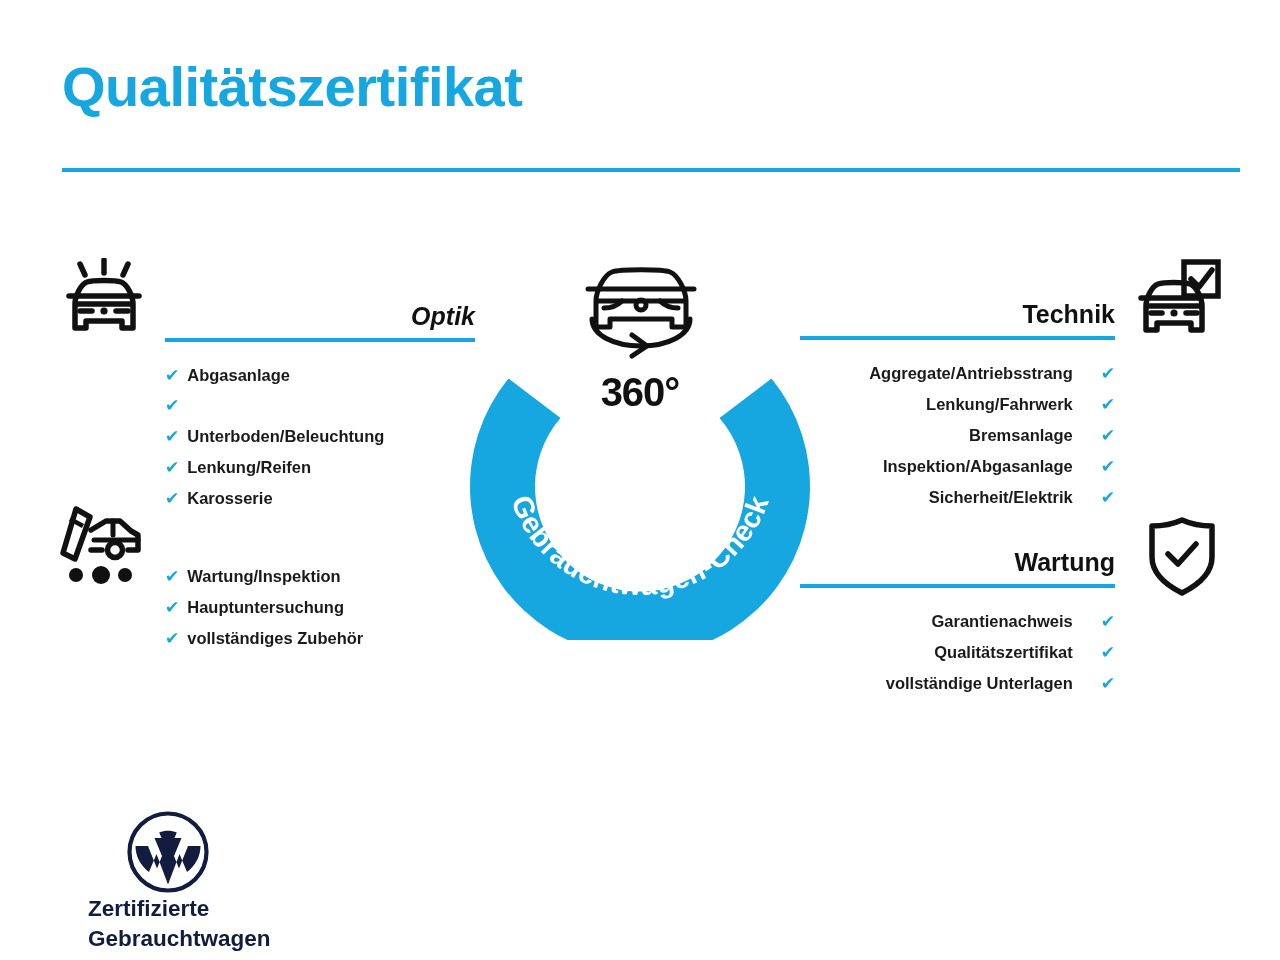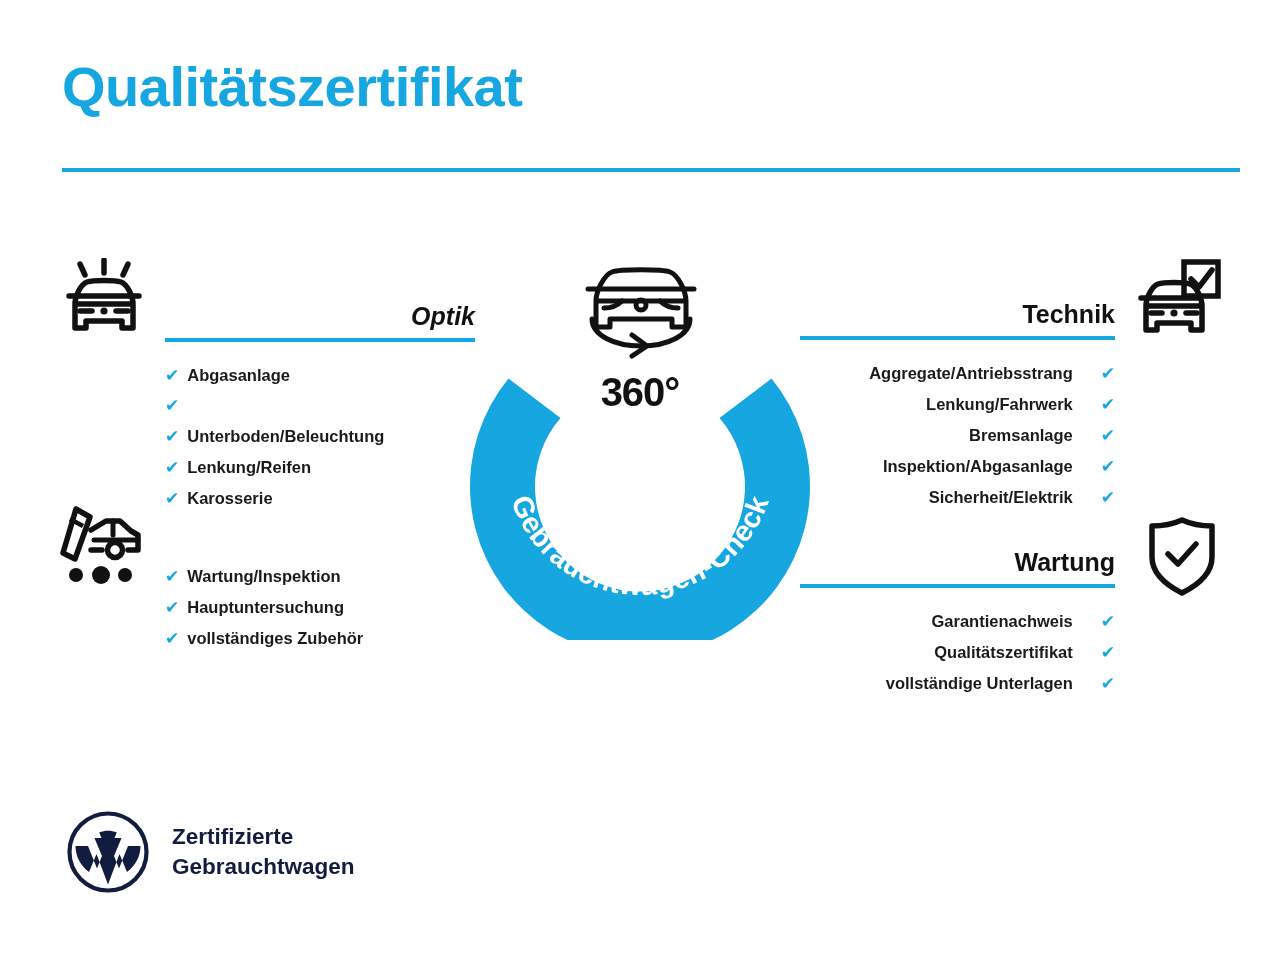--- a/index.html
+++ b/index.html
@@ -136,20 +136,21 @@
     top: 5px;
   }
 
   
   #footer-lockup {
     position: absolute;
     left: 66px;
     top: 810px;
     display: flex;
     align-items: center;
+    flex-direction: column;
   }
   #vw-logo { flex: none; }
   #footer-text {
     margin-left: 22px;
     font-size: 22.5px;
     font-weight: 700;
     line-height: 30px;
     color: #111C3F;
     white-space: nowrap;
   }

